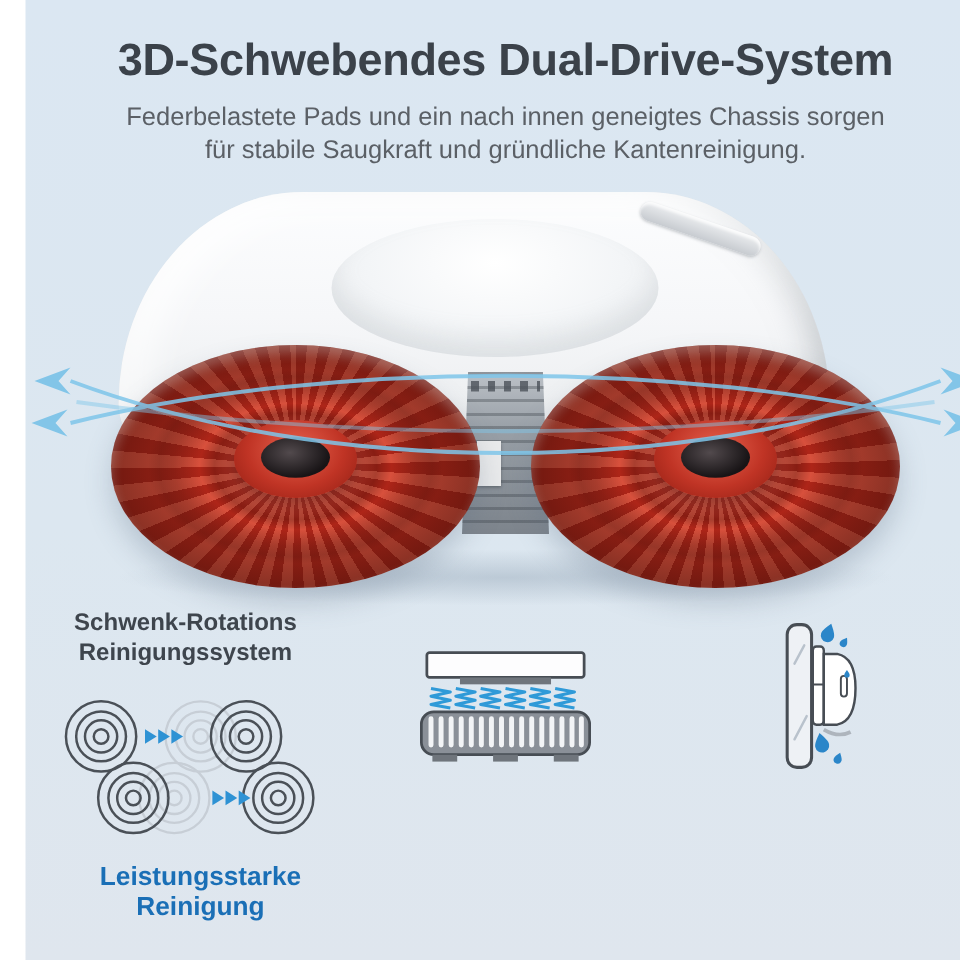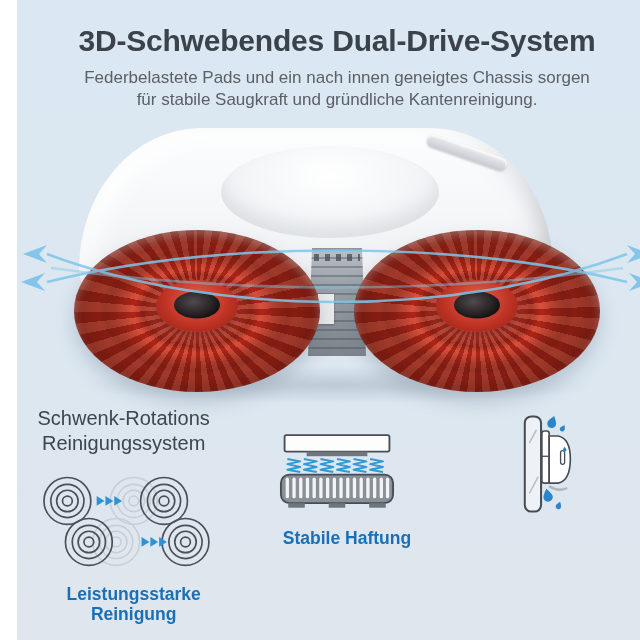--- a/index.html
+++ b/index.html
@@ -55,21 +55,21 @@
       background:radial-gradient(ellipse at 50% 38%,#e7624e 0%,#c03425 55%,#8f1d12 100%);
       box-shadow:0 5px 9px rgba(60,10,6,.45);}
   .hub-hole{position:absolute;left:50%;top:46%;width:46px;height:27px;transform:translate(-50%,-50%);
       border-radius:50%;
       background:radial-gradient(ellipse at 42% 38%,#524a4d 0%,#181416 70%);}
   .airflow{position:absolute;left:0;top:0;z-index:6;}
 
   
   .features{position:absolute;left:0;top:400px;width:640px;display:flex;}
   .feature{width:213.3px;text-align:center;}
-  .f-head{margin:6px 4px 0 4px;font-size:20px;font-weight:normal;line-height:1.25;color:#3e454d;white-space:pre-line;}
+  .f-head{margin:6px 4px 0 4px;font-size:16px;font-weight:bold;line-height:1.25;color:#3e454d;white-space:pre-line;}
   .icon-wrap{height:128px;display:flex;align-items:center;justify-content:center;}
   .f-label{font-size:17.5px;font-weight:bold;line-height:1.15;color:#1a6fb6;white-space:pre-line;padding-left:20px;}
 </style>
 </head>
 <body>
 
 <div class="canvas">
 
   <div class="hdr">
     <h1 class="title">3D-Schwebendes Dual-Drive-System</h1>
@@ -192,21 +192,20 @@
               <path d="M123.2,72 v19"></path>
               <path d="M130,72 v19"></path>
           </g>
           <g fill="#6f757c">
             <rect x="22" y="98" width="18" height="5"></rect>
               <rect x="66" y="98" width="18" height="5"></rect>
               <rect x="110" y="98" width="18" height="5"></rect>
           </g>
         </svg>
       </div>
-      <div class="f-label">Stabile Haftung</div>
     </div>
 
     <div class="feature">
       <div class="icon-wrap">
         <svg width="122" height="102" viewBox="0 0 150 125">
           <rect x="44" y="4" width="20" height="117" rx="8" fill="#eef1f5" stroke="#474d54" stroke-width="2.5"></rect>
           <g stroke="#b9c2cc" stroke-width="2" stroke-linecap="round">
             <path d="M50,36 l8,-15"></path>
               <path d="M50,98 l10,-19"></path>
           </g>

